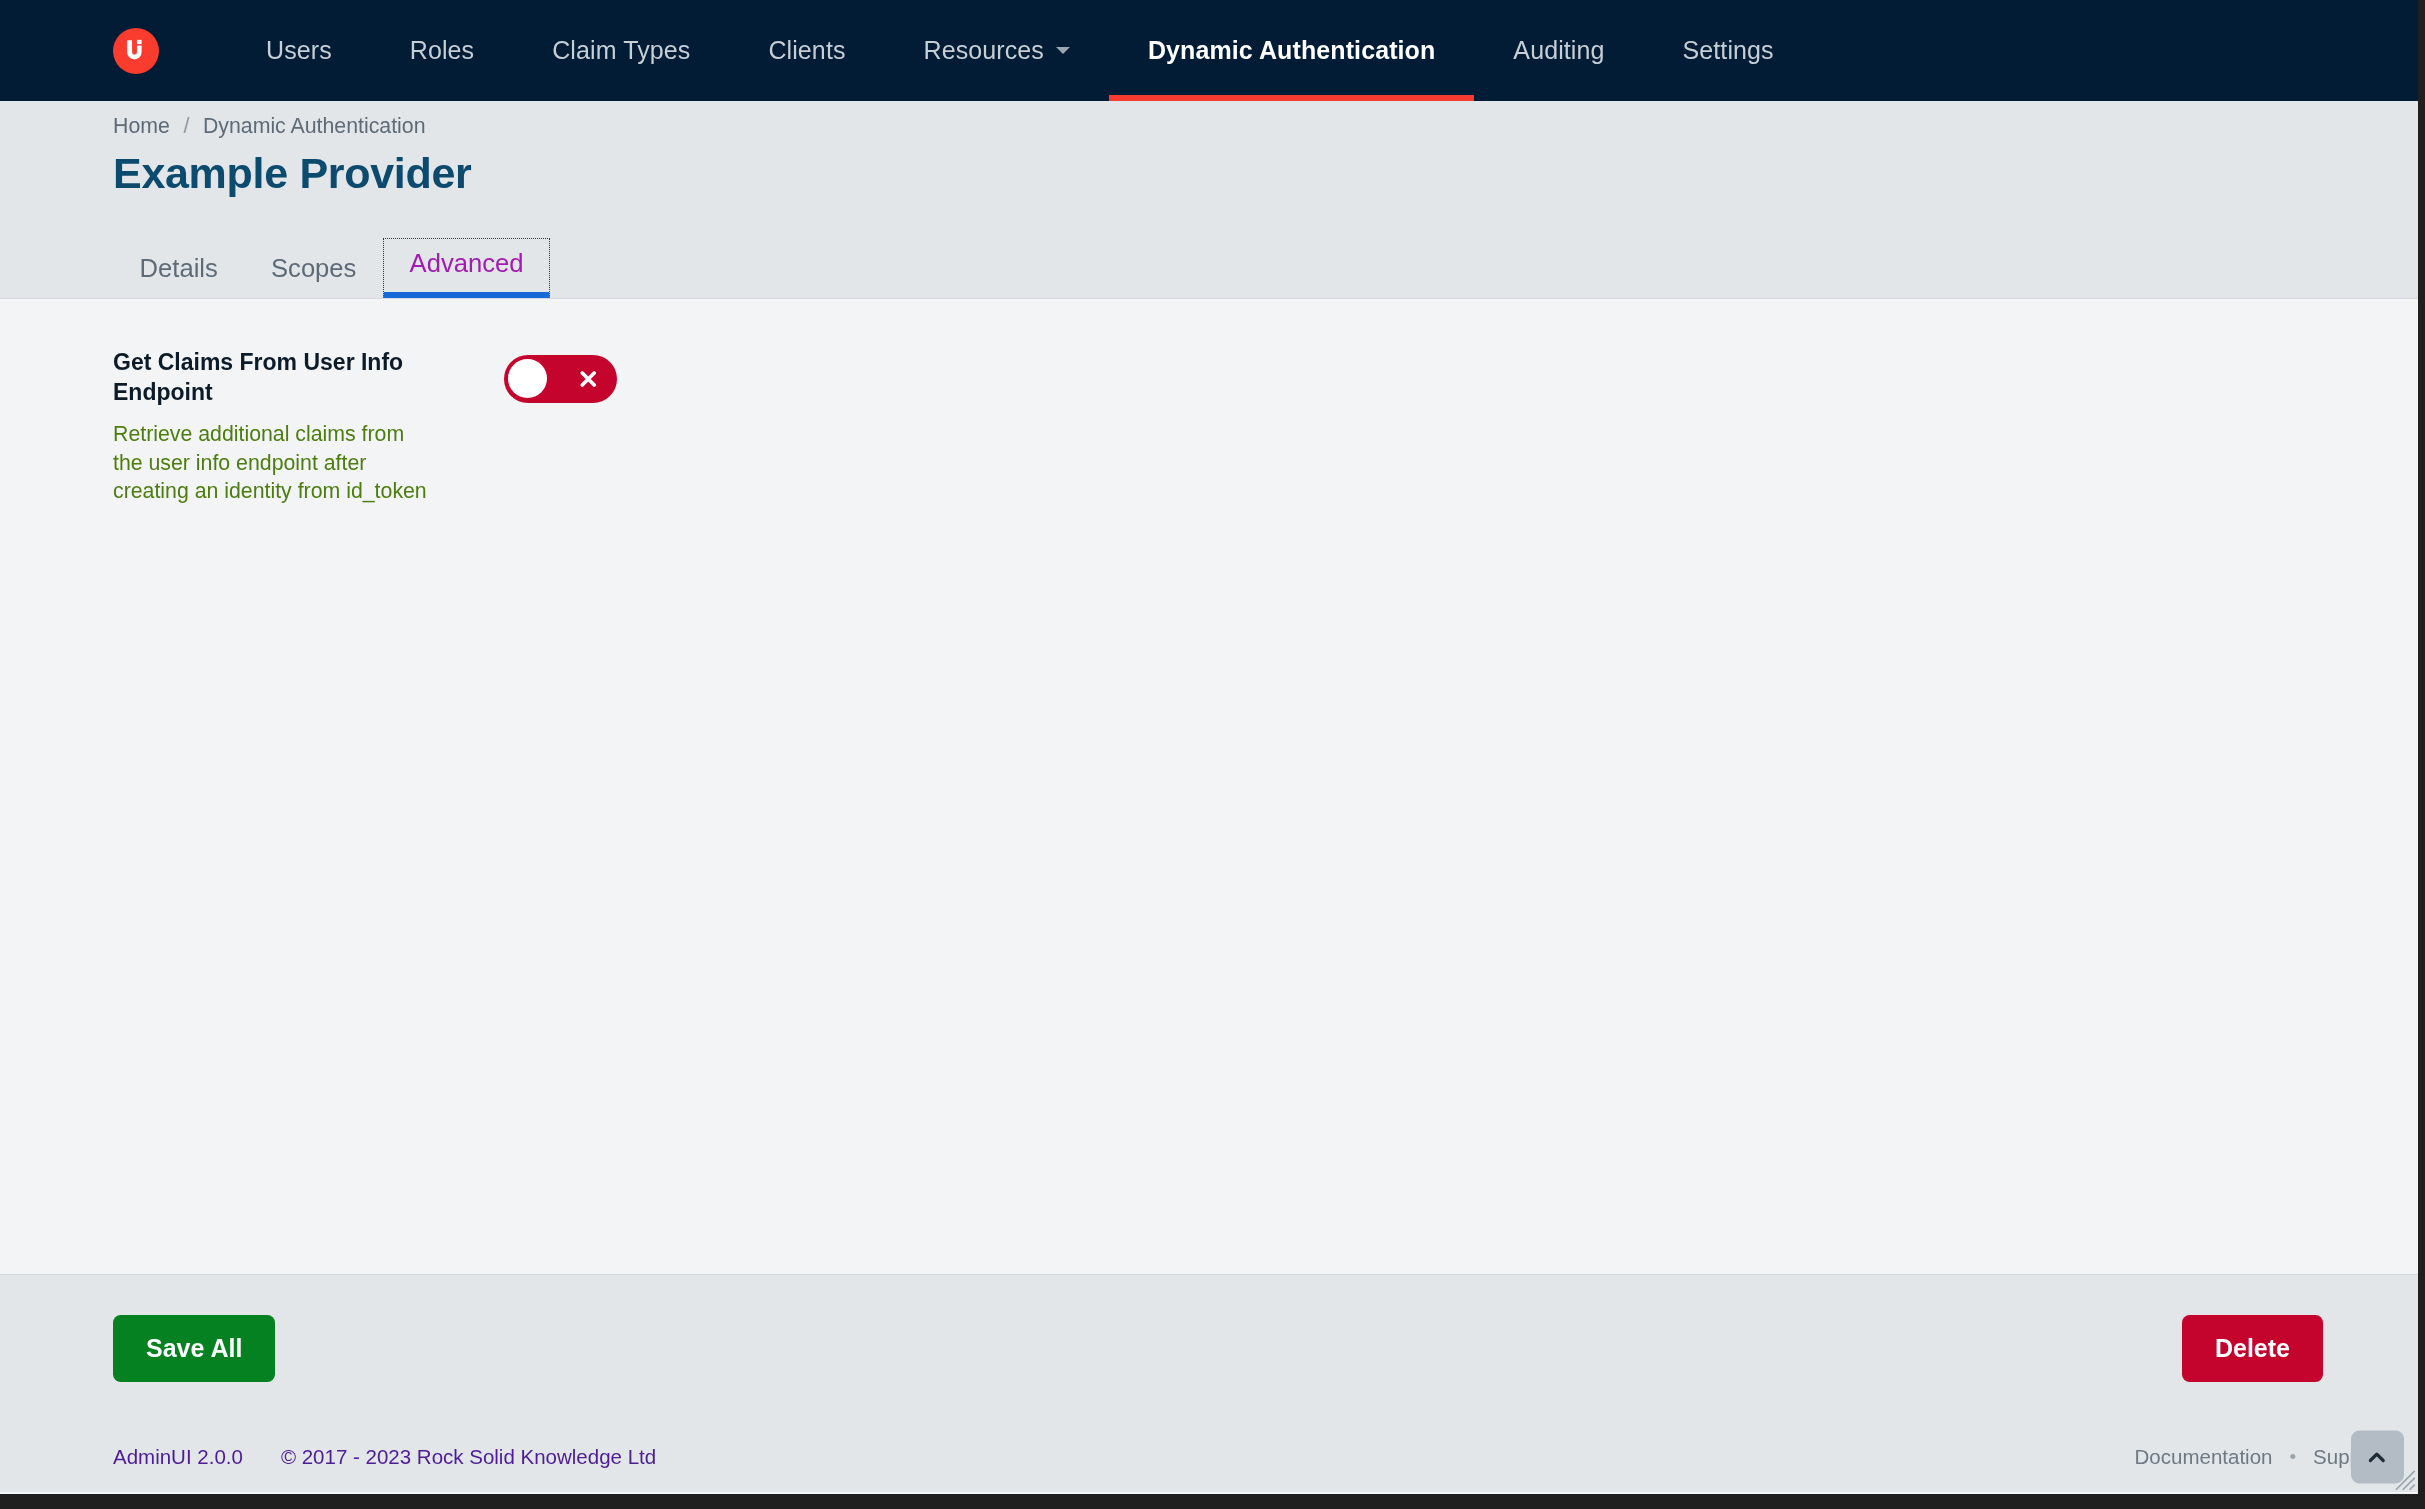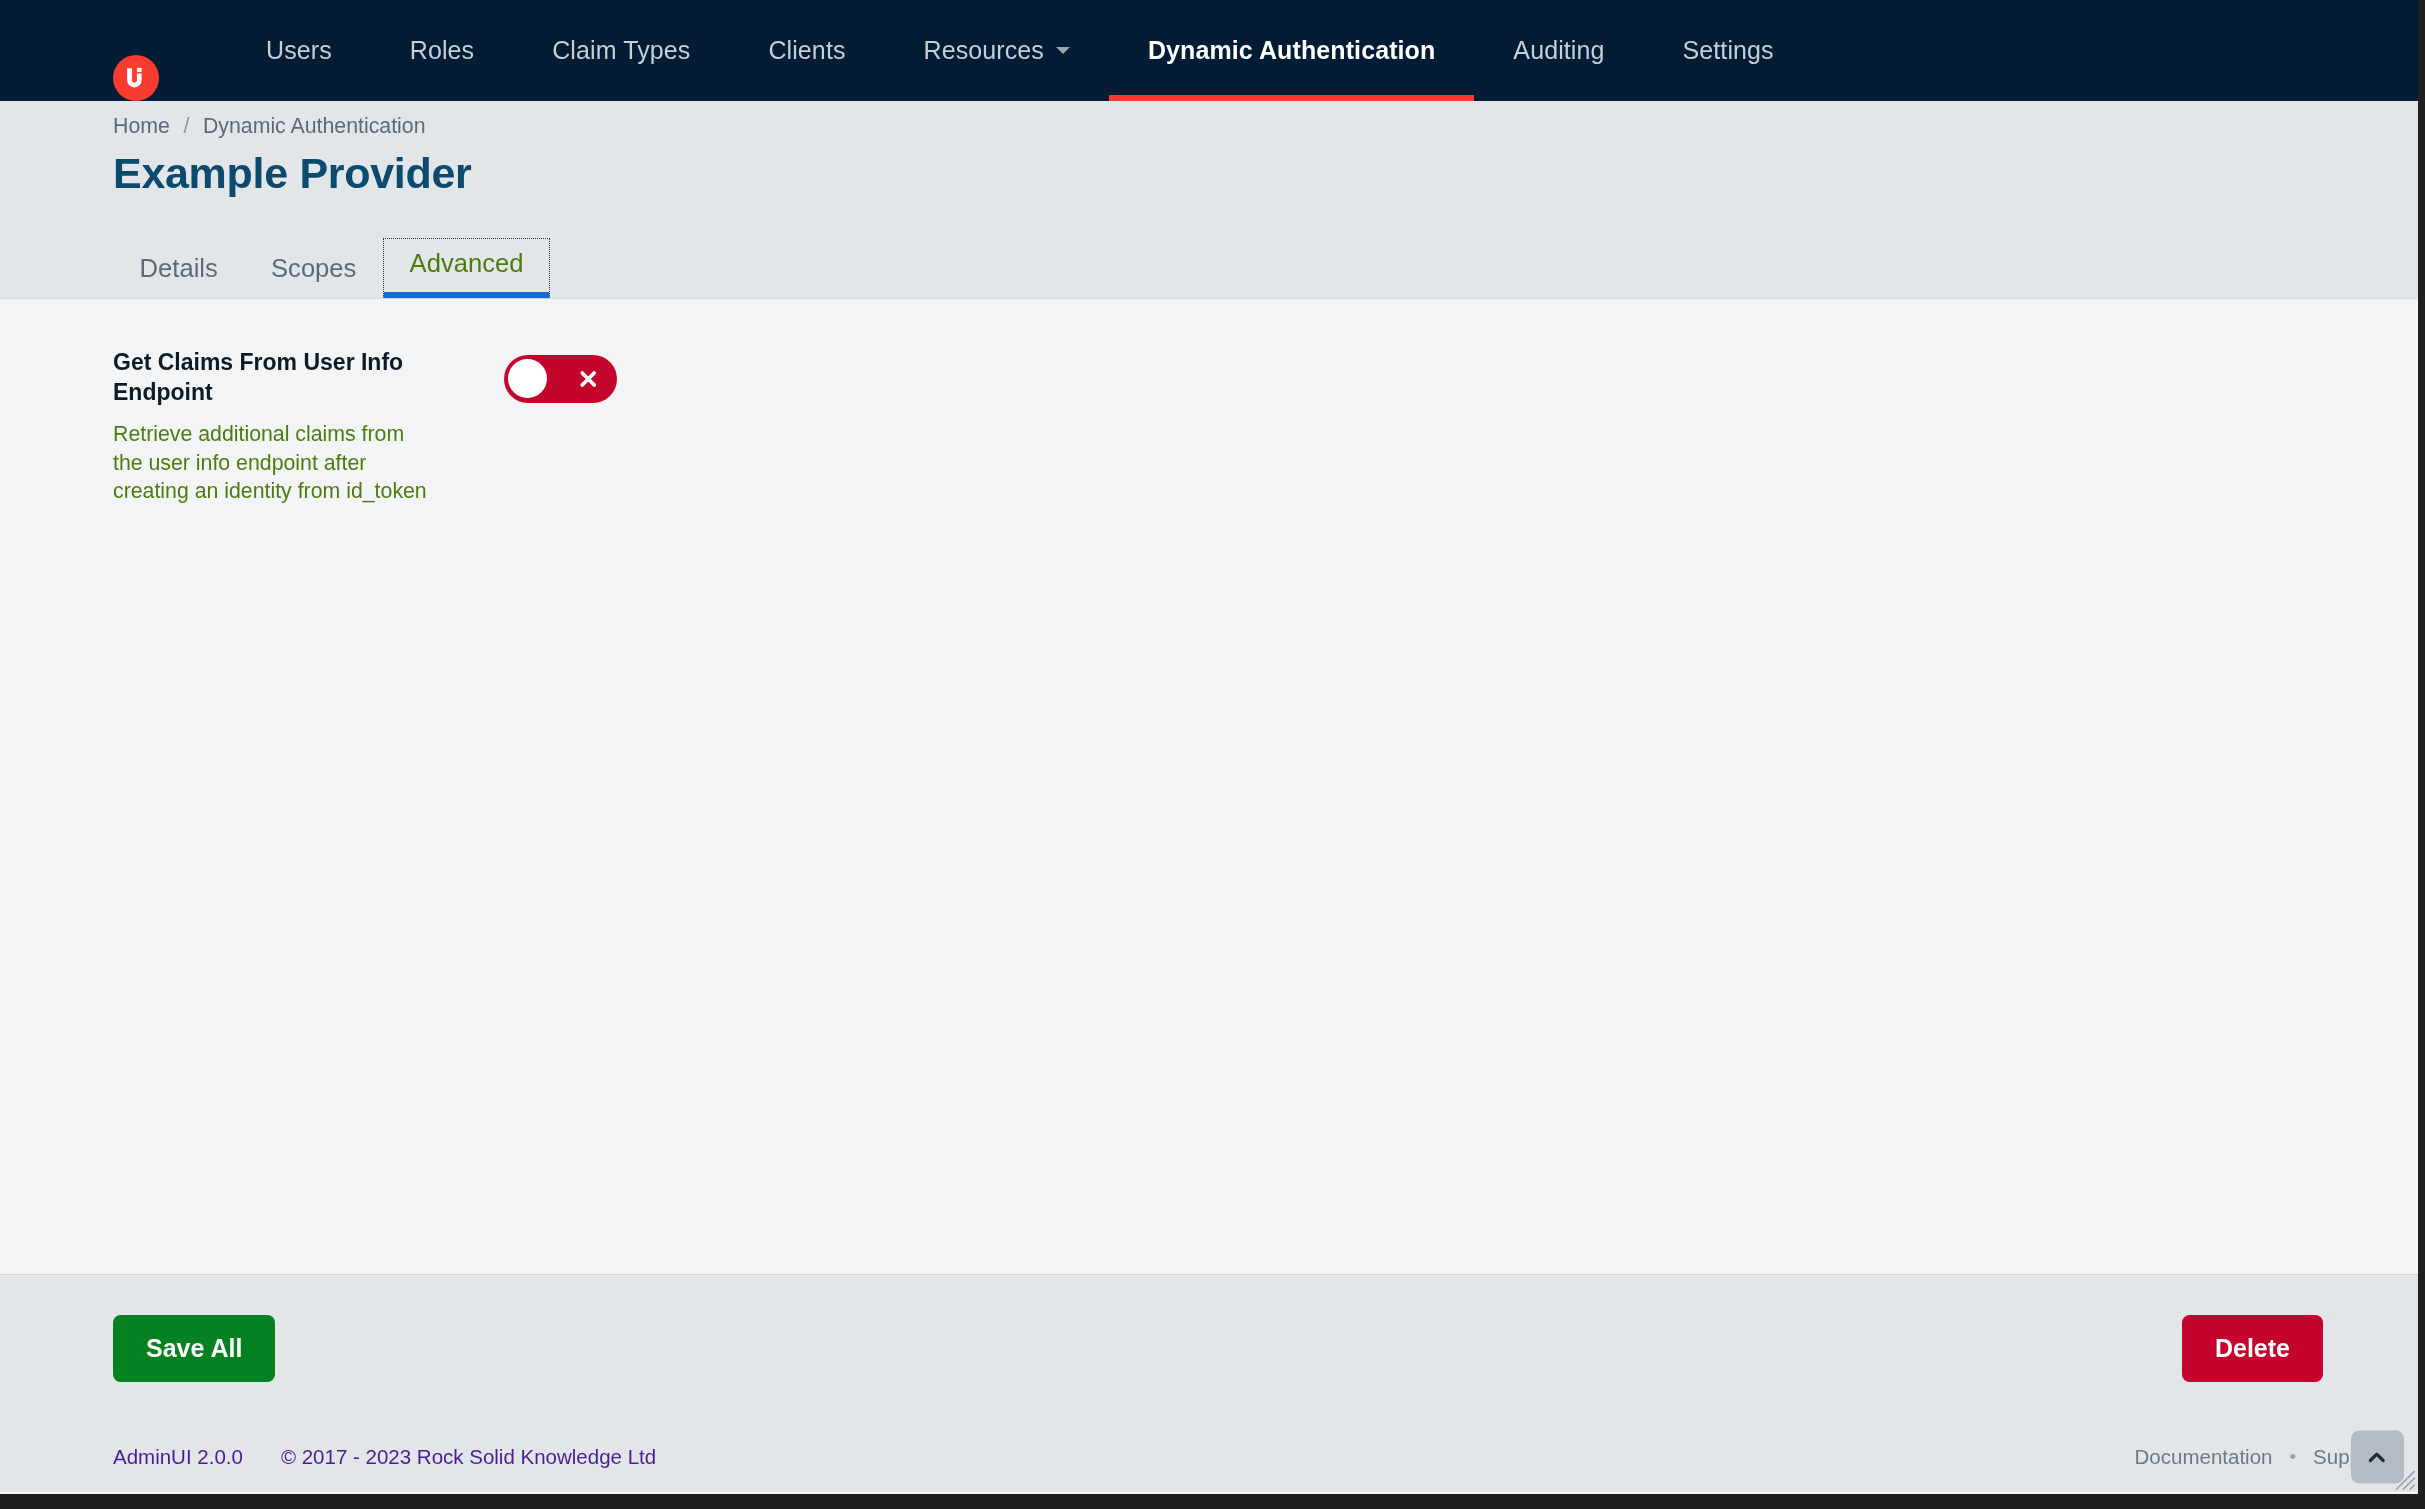--- a/index.html
+++ b/index.html
@@ -35,21 +35,21 @@
     width: 2426px; height: 15.4px;
     background: #1f1f1f;
   }
 
   
   .navbar {
     position: relative;
     height: 101px;
     background: #011c34;
     display: flex;
-    align-items: flex-end;
+    align-items: center;
     padding-left: 113px;
   }
   .brand-logo {
     width: 46px; height: 46px;
     border-radius: 50%;
     background: #fa3c2e;
     display: flex;
     align-items: center;
     justify-content: center;
     flex: 0 0 auto;
@@ -133,21 +133,21 @@
   .tab {
     font-size: 25.6px;
     color: #5e6b77;
     padding: 12px 25.6px 15.4px 25.6px;
     cursor: pointer;
     background: transparent;
     border: 1.7px solid transparent;
     line-height: 1;
   }
   .tab.active {
-    color: #4d7c0f;
+    color: #a21caf;
     border-top: 1.7px dotted #2b3742;
     border-left: 1.7px dotted #2b3742;
     border-right: 1.7px dotted #2b3742;
     border-bottom: 6px solid #1669d6;
   }
 
   
   .main {
     background: #f2f4f5;
     height: 975px;

